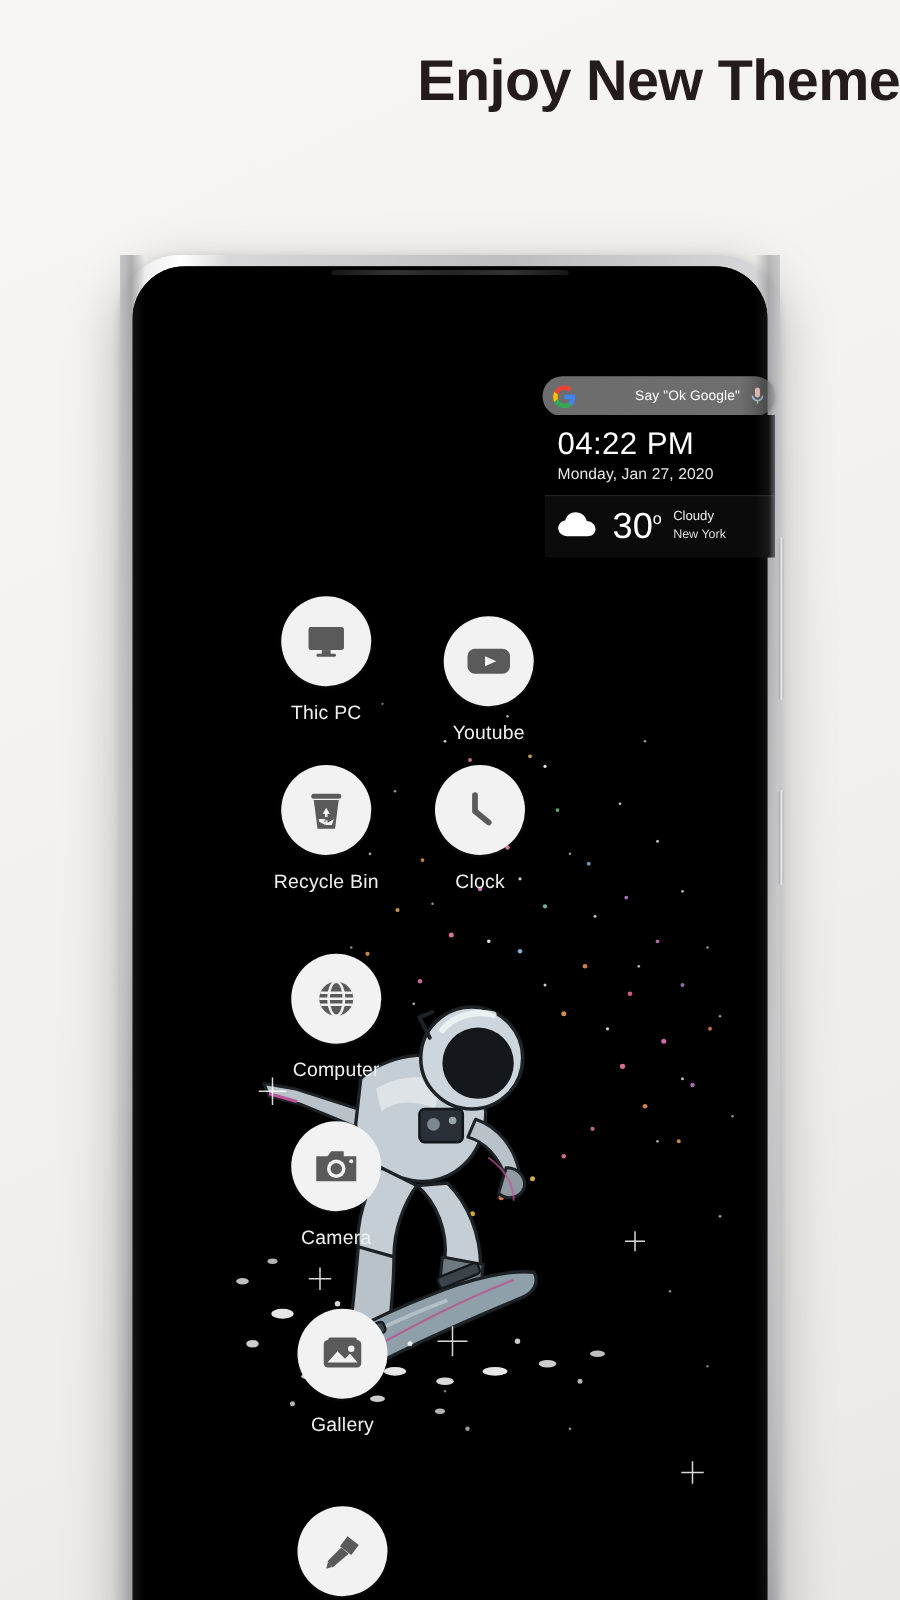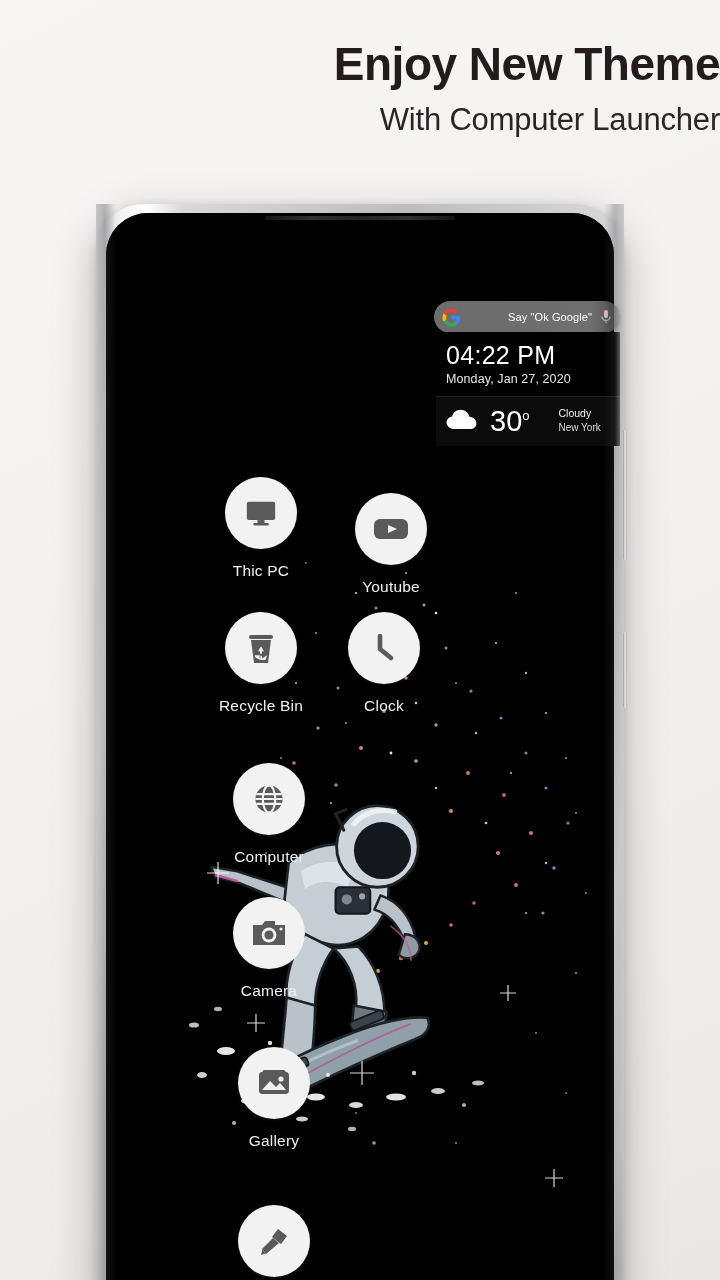--- a/index.html
+++ b/index.html
@@ -94,32 +94,31 @@
   .w-time { font-size:25px; color:#fff; font-weight:normal; letter-spacing:.3px; line-height:1.05; }
   .w-date { font-size:12.5px; color:#e7e7e7; margin-top:4px; letter-spacing:.1px; }
   .w-weather {
     background:#0b0b0b; border-top:1px solid #232323;
     padding:9px 0 10px 10px; display:flex; align-items:center;
   }
   .w-cloud { width:34px; height:26px; flex:0 0 auto; }
   .w-temp { font-size:29px; color:#fff; margin-left:10px; line-height:1; }
   .w-deg { font-size:13px; vertical-align:super; }
   .w-cond { margin-left:9px; line-height:1.45; }
-  .w-cond div { font-size:10.5px; color:#f2f2f2;margin-left:20px; }
+  .w-cond div { font-size:10.5px; color:#f2f2f2; }
   .w-cond .w-city { font-size:10px; color:#dcdcdc; }
 
   
   .wall { position:absolute; left:0; top:0; width:100%; height:100%; z-index:1; }
 </style>
 </head>
 <body>
 
 <div class="promo">
   <div class="promo-title">Enjoy New Theme</div>
-  <div class="promo-sub">With Computer Launcher</div>
 </div>
 
 <div class="phone">
 
   <div class="btn-side btn-vol"></div>
   <div class="btn-side btn-pow"></div>
 
   <div class="phone-inner">
     <div class="speaker"></div>
 

